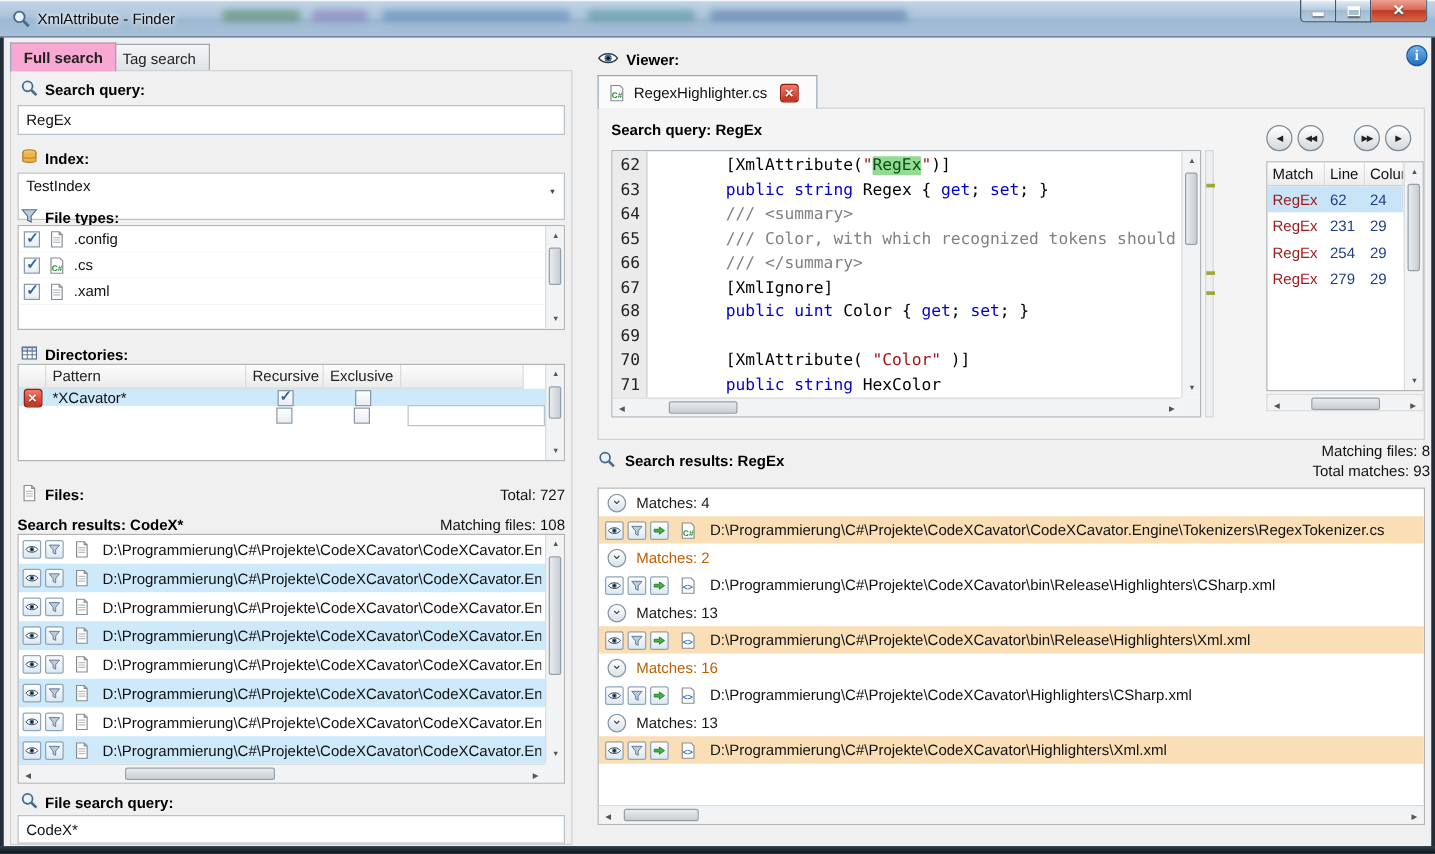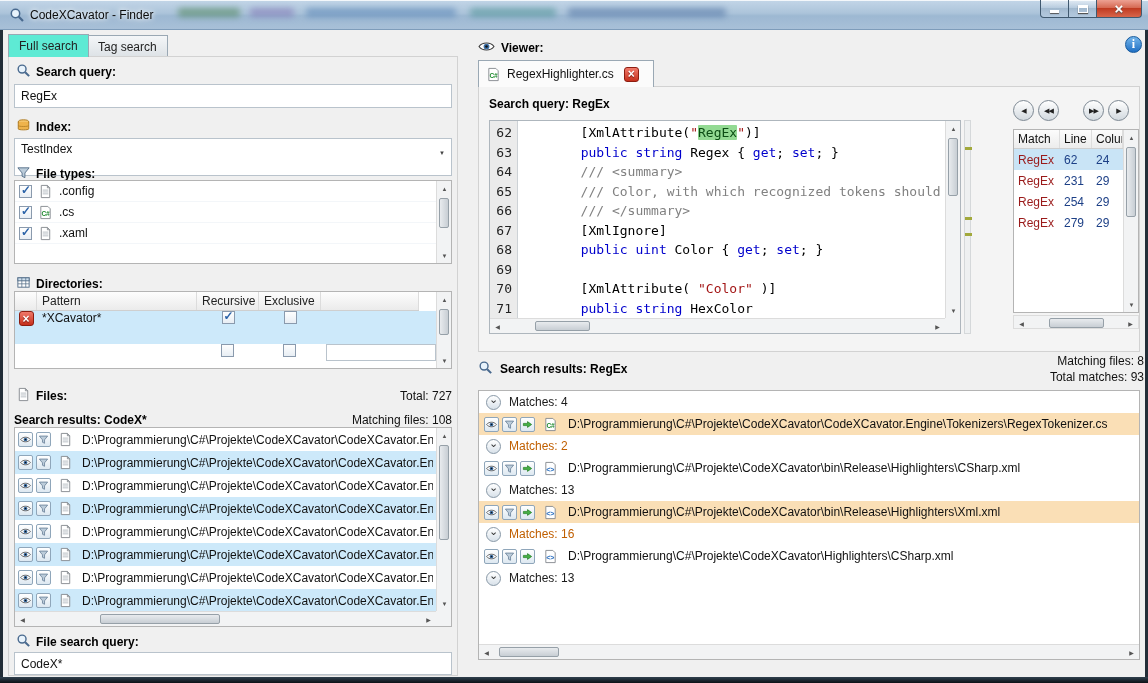--- a/index.html
+++ b/index.html
@@ -45,30 +45,30 @@
   
   .sbv{position:absolute;top:0;bottom:0;right:0;width:15px;background:#f2f3f4;border-left:1px solid #dcdcdc}
   .sbh{position:absolute;left:0;right:0;bottom:0;height:15px;background:#f2f3f4;border-top:1px solid #dcdcdc}
   .sb-up,.sb-dn,.sb-l,.sb-r{position:absolute;width:15px;height:15px;display:flex;align-items:center;justify-content:center;font-size:6px;color:#555}
   .sb-up{top:0}.sb-dn{bottom:0}.sb-l{left:0}.sb-r{right:0}
   .sbt{position:absolute;background:linear-gradient(90deg,#e8ebee,#c8ced4);border:1px solid #96a0a8;border-radius:2px}
   .sbt.h{top:2px;height:10px;background:linear-gradient(#e8ebee,#c8ced4)}
   .sbt.v{left:2px;width:10px}
   
   .tab{position:absolute;height:22px;display:flex;align-items:center;justify-content:center;font-size:12px;border:1px solid #9aa8b4;border-bottom:none;background:linear-gradient(#f4f6f8,#dde2e6);color:#222;padding:0 10px}
-  .tab.active{background:#5eead4;height:23px;z-index:2;font-weight:normal}
+  .tab.active{background:#f9a8d4;height:23px;z-index:2;font-weight:bold}
   
   .ft-row{display:flex;align-items:center;height:21px;padding:0 4px;gap:6px;border-bottom:1px solid #f3f6f9;background:#fff}
   .lf-row{display:flex;align-items:center;height:23px;padding:0 3px;gap:3px;background:#fff;white-space:nowrap;overflow:hidden}
   .lf-row.sel{background:#cde9fa}
   .lf-row .path{overflow:hidden;white-space:nowrap;margin-left:6px}
   
   .dth{display:flex;height:19px;background:linear-gradient(#fdfdfd,#ebebeb);border-bottom:1px solid #cfcfcf;font-size:12px;color:#222}
   .dth > div{border-right:1px solid #dcdcdc;display:flex;align-items:center;padding:0 5px}
-  .dtr{display:flex;height:33px;background:#fff}
+  .dtr{display:flex;height:14px;align-items:center;background:#fff}
   .dtr.sel{background:#cde9fa}
   
   .codebox{position:absolute;background:#fff;border:1px solid #aeb6bd;overflow:hidden}
   .gutterbg{position:absolute;left:0;top:0;bottom:15px;width:28px;background:#ebebeb;border-right:1px solid #cdd2d6}
   .code-line{display:flex;height:19.5px;line-height:19.5px;font-family:"DejaVu Sans Mono",monospace;font-size:13px;position:relative}
   .code-line .ln{width:28px;flex:none;text-align:right;padding-right:6px;color:#222;z-index:1}
   .code-line .ct{white-space:pre;overflow:hidden;flex:1}
   .seg-p{color:#000}.seg-k{color:#0000cc}.seg-s{color:#a31515}.seg-c{color:#818181}
   .seg-hl{background:#93da93;color:#0c4d14;border-radius:1px}
   .mark{position:absolute;width:7px;height:3px;background:#a2a93c}
@@ -144,21 +144,21 @@
 
   <div class="titlebar">
     <div class="blob" style="left:178px;width:62px;background:#3e7a46"></div>
     <div class="blob" style="left:250px;width:44px;background:#7a6ab0"></div>
     <div class="blob" style="left:306px;width:150px;background:#4a7ab0"></div>
     <div class="blob" style="left:470px;width:86px;background:#3e8a8a"></div>
     <div class="blob" style="left:568px;width:158px;background:#44699c"></div>
     <svg class="app-icon">
         <use href="#i-mag"></use>
       </svg>
-    <span class="wtitle">CodeXCavator - Finder</span>
+    <span class="wtitle">XmlAttribute - Finder</span>
     <div class="winbtns">
       <div class="wb min">
           <div class="glyph-min"></div>
         </div>
       <div class="wb max">
           <div class="glyph-max"></div>
         </div>
       <div class="wb close glyph-close"></div>
     </div>
   </div>
@@ -690,20 +690,41 @@
               <use href="#i-xml"></use>
             </svg>
     <span class="path">D:\Programmierung\C#\Projekte\CodeXCavator\Highlighters\CSharp.xml</span>
   </div>
 
   <div class="res-match">
     <div class="btn-round"></div>
     <span class="mlabel">Matches: 13</span>
   </div>
 
+  <div class="res-row hl">
+    <div class="btn15">
+              <svg style="width:11px;height:11px">
+                <use href="#i-eye"></use>
+              </svg>
+            </div>
+    <div class="btn15">
+              <svg style="width:11px;height:11px">
+                <use href="#i-funnel"></use>
+              </svg>
+            </div>
+    <div class="btn15">
+              <svg style="width:11px;height:11px">
+                <use href="#i-goto"></use>
+              </svg>
+            </div>
+    <svg class="ico fileicon" style="width:15px;height:15px;margin-left:5px">
+              <use href="#i-xml"></use>
+            </svg>
+    <span class="path">D:\Programmierung\C#\Projekte\CodeXCavator\Highlighters\Xml.xml</span>
+  </div>
 </div>
       <div class="sbh">
         <div class="sb-l">◀</div>
         <div class="sb-r">▶</div>
         <div class="sbt h" style="left:20px;width:60px"></div>
       </div>
     </div>
   </div>
 
   <div class="bottomframe"></div>

